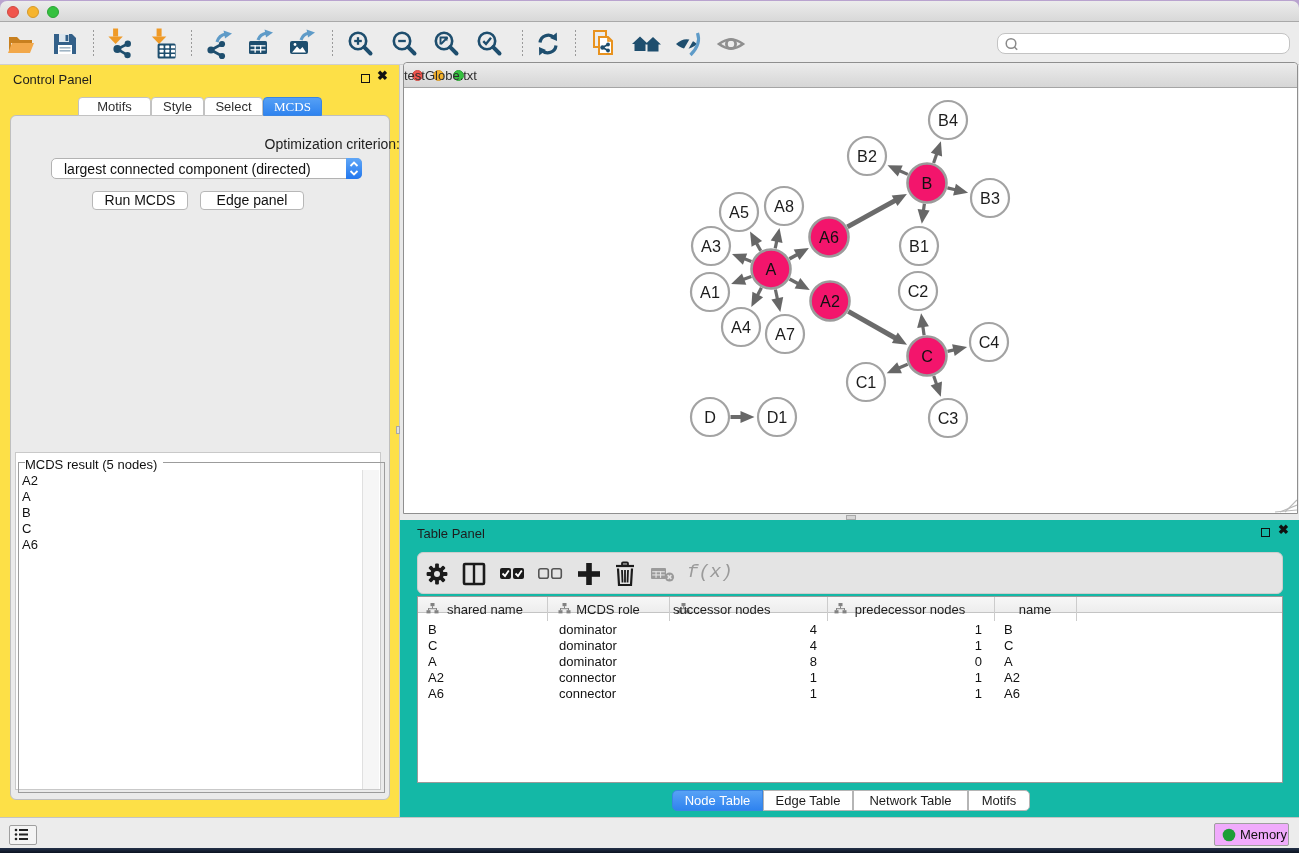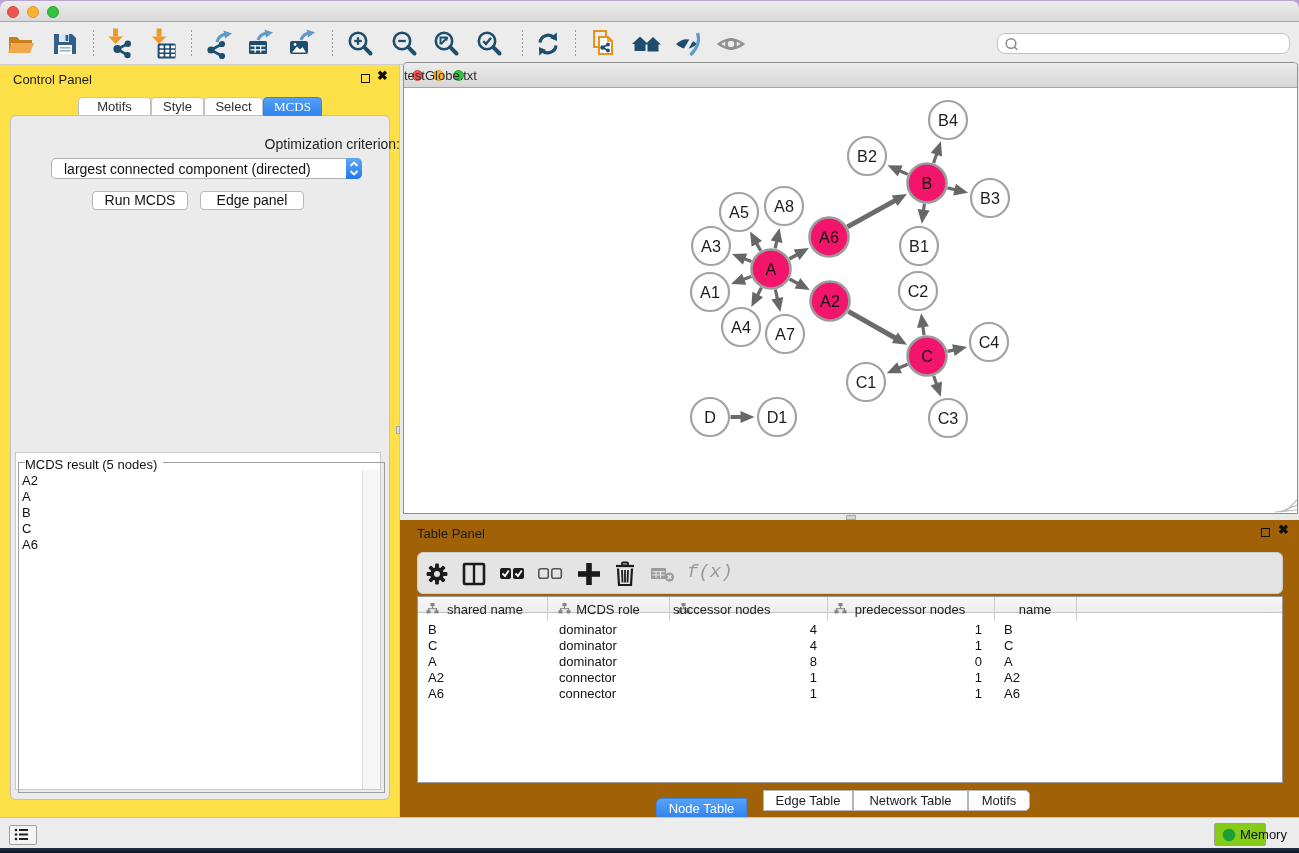--- a/index.html
+++ b/index.html
@@ -46,36 +46,36 @@
 
 
 #netwin { left:403px; top:62px; width:895px; height:452px; background:#fff;
   border:1px solid #8f8f8f; border-radius:4px 4px 0 0; }
 #netbar { left:0; top:0; width:893px; height:25px; background:linear-gradient(#ececec,#d6d6d6);
   border-bottom:1px solid #a5a5a5; border-radius:4px 4px 0 0; }
 #netTitle { width:100%; text-align:left; top:5px; font-size:13px; color:#2e2e2e; }
 #graph { left:0; top:25px; }
 
 
-#tpanel { left:400px; top:520px; width:899px; height:297px; background:#a16207; }
+#tpanel { left:400px; top:520px; width:899px; height:297px; background:#14b8a6; }
 #tpTitle { left:17px; top:6px; font-size:13px; color:#1d1d1d; }
 #ttoolbar { left:17px; top:32px; width:866px; height:42px; background:#e4e4e4;
   border:1px solid #cdcdcd; border-radius:6px; }
 #ttable { left:17px; top:76px; width:866px; height:187px; background:#fff; border:1px solid #9a9a9a; }
 #thead { left:0; top:0; width:864px; height:16px; background:linear-gradient(#f7f7f7,#ededed); border-bottom:1px solid #c4c4c4; }
 .hsep { position:absolute; top:0; width:1px; height:24px; background:#cccccc; }
 .htxt { position:absolute; top:5px; font-size:13px; color:#1c1c1c; }
 .cell { position:absolute; font-size:13px; color:#111; height:16px; line-height:16px; }
 .seg { position:absolute; top:270px; height:21px; background:#fff; border:1px solid #b5b5b5;
   font-size:13px; color:#1c1c1c; text-align:center; line-height:20px; }
 .segsel { background:linear-gradient(#58a2f6,#2f83ef); color:#fff; border-color:#3a85e2; }
 
 
 #statusbar { left:0; top:817px; width:1299px; height:31px; background:#ececec; border-top:1px solid #c4c4c4; }
-#memBtn { left:1214px; top:5px; width:52px; height:23px; background:#84cc16; border:1px solid #9f9f9f;
+#memBtn { left:1214px; top:5px; width:75px; height:23px; background:#f0abfc; border:1px solid #9f9f9f;
   border-radius:2px; font-size:13px; color:#111;padding-left:48px; }
 #listBtn { left:9px; top:7px; width:28px; height:20px; border:1px solid #9f9f9f; border-radius:2px; background:#f4f4f4; }
 #botband { left:0; top:848px; width:1299px; height:5px; background:linear-gradient(#243149,#0a1220); }
 </style>
 </head>
 <body>
 <div class="abs" id="deskTop"></div>
 <div class="abs" id="titlebar">
   <div class="tl" style="left:7px;top:5px;width:12px;height:12px;background:#f0554d;border:0.5px solid #cf4a42;"></div>
   <div class="tl" style="left:27px;top:5px;width:12px;height:12px;background:#f6b42e;border:0.5px solid #d69929;"></div>
@@ -468,21 +468,21 @@
       <div class="cell" style="left:141px;top:73px;">connector</div>
       <div class="cell" style="left:330px;top:73px;width:69px;text-align:right;">1</div>
       <div class="cell" style="left:480px;top:73px;width:84px;text-align:right;">1</div>
       <div class="cell" style="left:586px;top:73px;">A2</div>
       <div class="cell" style="left:10px;top:89px;">A6</div>
       <div class="cell" style="left:141px;top:89px;">connector</div>
       <div class="cell" style="left:330px;top:89px;width:69px;text-align:right;">1</div>
       <div class="cell" style="left:480px;top:89px;width:84px;text-align:right;">1</div>
       <div class="cell" style="left:586px;top:89px;">A6</div>
   </div>
-  <div class="seg segsel" style="left:256px;width:91px;border-radius:5px 0 0 5px;margin-top:8px;">Node Table</div>
+  <div class="seg segsel" style="left:272px;width:91px;border-radius:5px 0 0 5px;">Node Table</div>
   <div class="seg" style="left:363px;width:90px;">Edge Table</div>
   <div class="seg" style="left:453px;width:115px;">Network Table</div>
   <div class="seg" style="left:568px;width:62px;border-radius:0 5px 5px 0;">Motifs</div>
 </div>
 
 <div class="abs" style="left:846px;top:515px;width:10px;height:5px;background:#d6d6d6;border:1px solid #a9a9a9;"></div>
 <div class="abs" style="left:396px;top:426px;width:4px;height:8px;background:#dfdfdf;border:1px solid #a8a8a8;"></div>
 <div class="abs" id="statusbar">
   <div class="abs" id="listBtn"><svg width="24" height="17" viewBox="0 0 24 17">
         <circle cx="6" cy="4" r="1.3" fill="#222"></circle>

